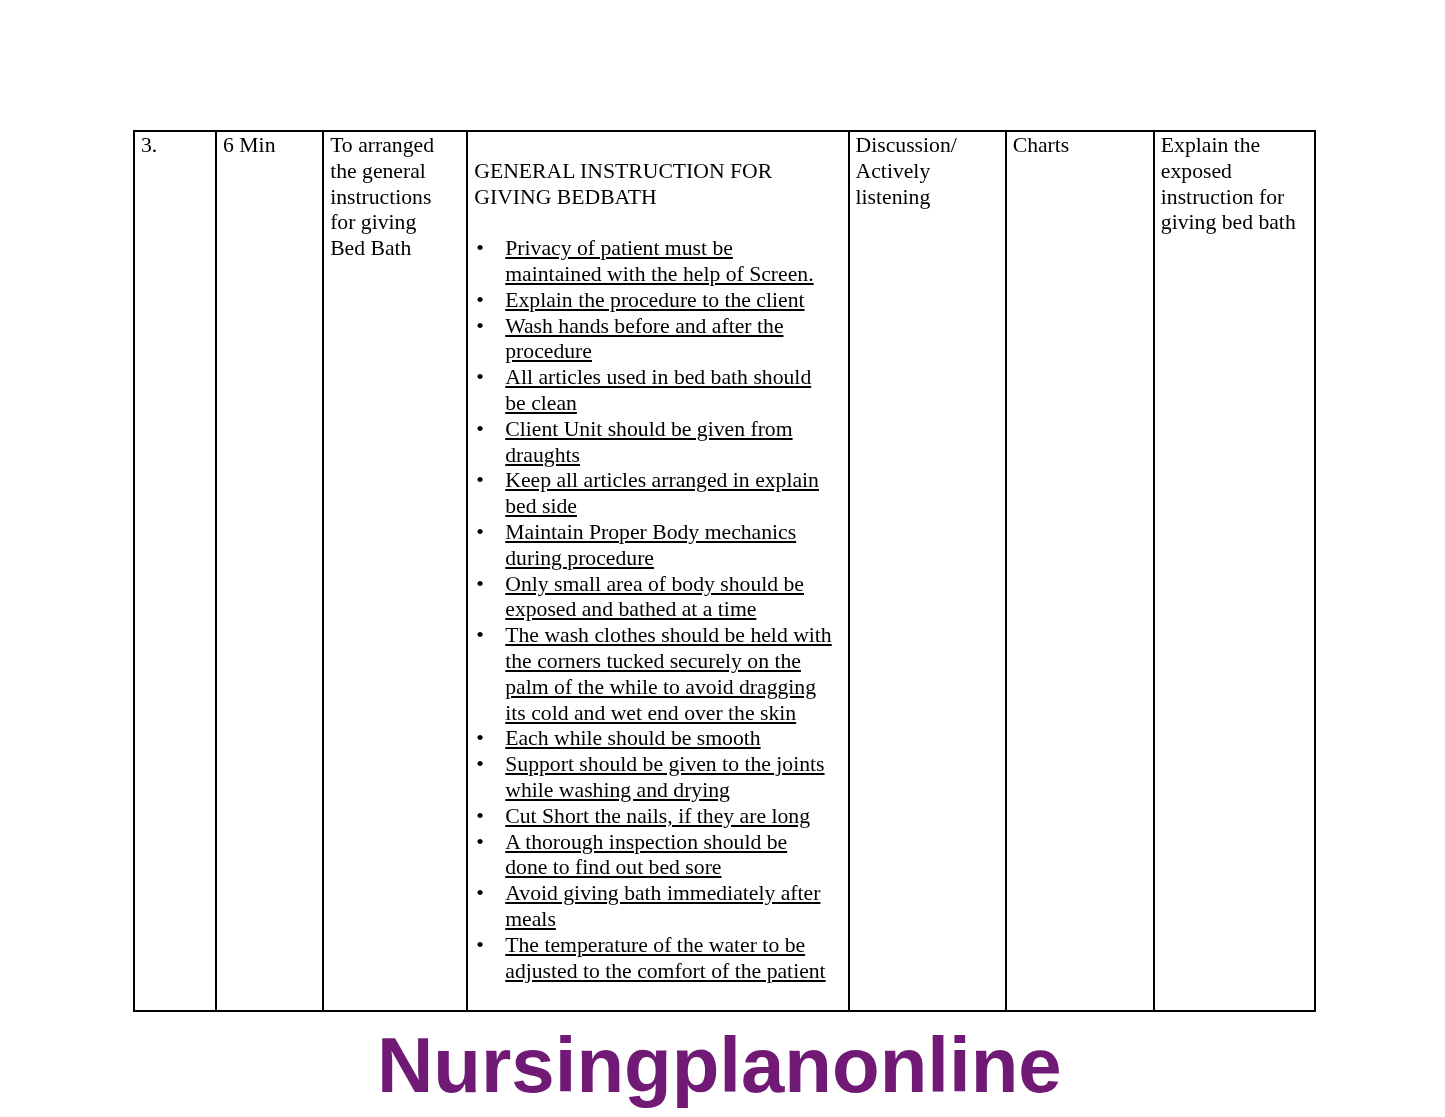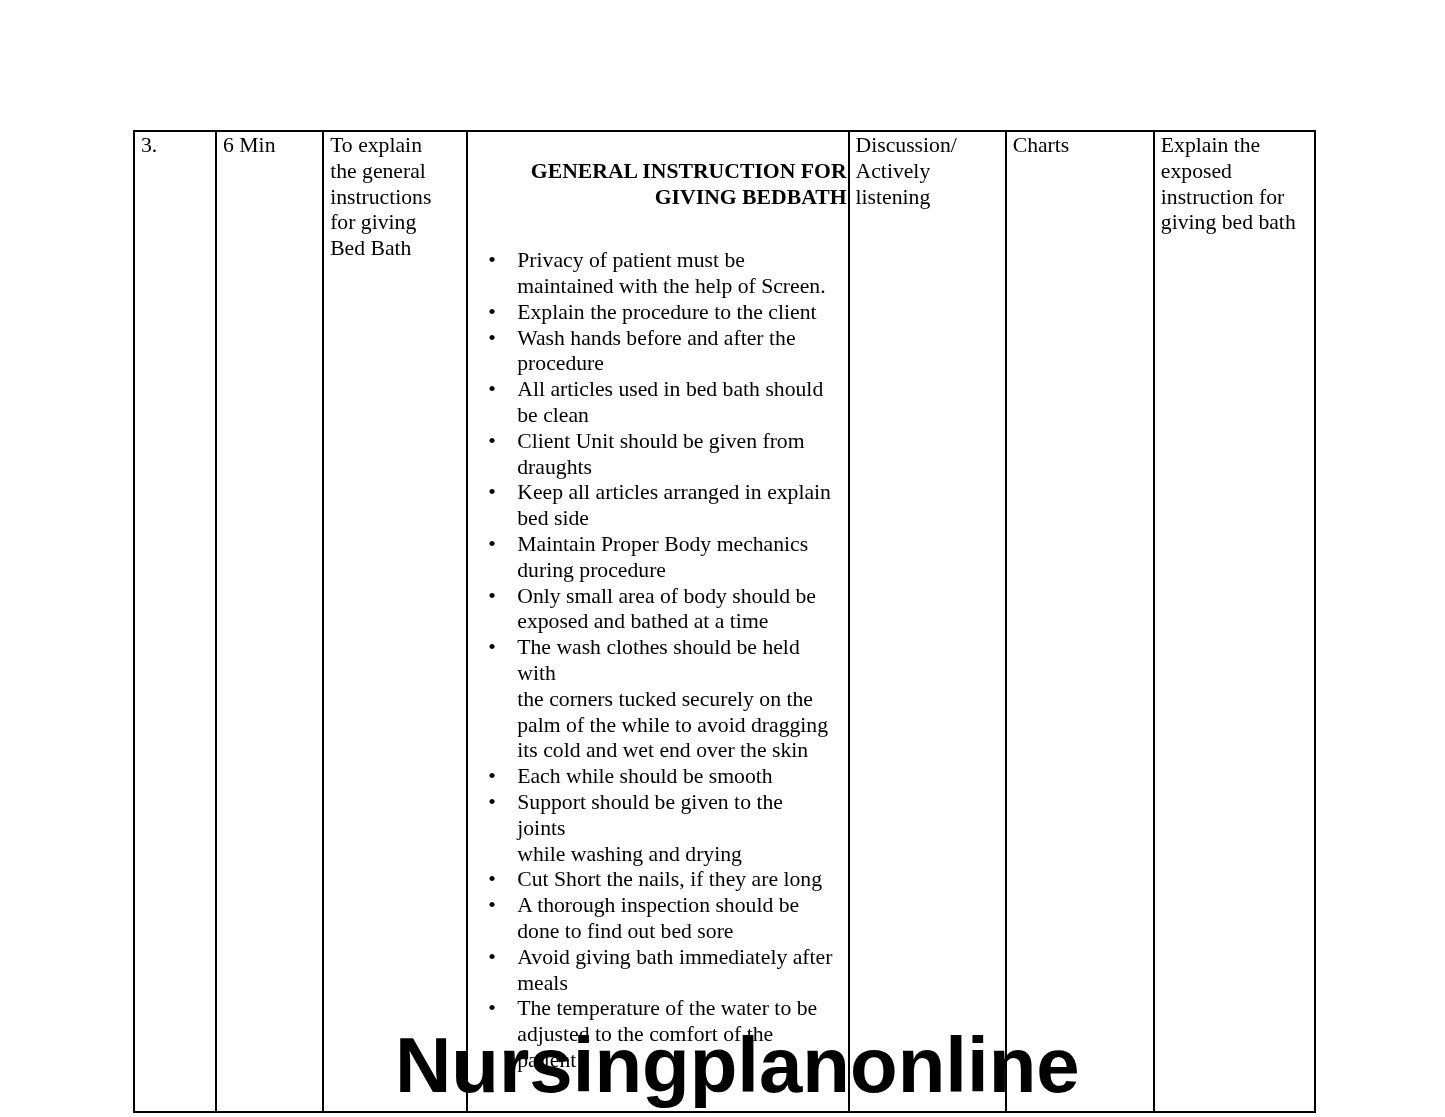--- a/index.html
+++ b/index.html
@@ -35,28 +35,28 @@
     font-size: 21.7px;
     line-height: 25.8px;
     color: #000000;
     white-space: pre-line;
     overflow: hidden;
   }
   td.content-cell {
     padding-left: 7px;
   }
   .content-heading {
-    font-weight: bold;
+    font-weight: normal;
     white-space: pre-line;
-    text-align: right;
   }
   ul.bullet-list {
     list-style: none;
-    margin: 12px;
+    margin: 0;
     padding: 0;
+    text-decoration: underline;
   }
   ul.bullet-list li {
     position: relative;
     padding-left: 31px;
     white-space: pre-line;
   }
   ul.bullet-list li::before {
     content: "\2022";
     position: absolute;
     left: 2px;
@@ -86,21 +86,21 @@
       <col style="width:144px">
       <col style="width:381px">
       <col style="width:157px">
       <col style="width:148px">
       <col style="width:161px">
     </colgroup>
     <tbody>
       <tr>
         <td>3.</td>
         <td>6 Min</td>
-        <td>To explain
+        <td>To arranged
 the general
 instructions
 for giving
 Bed Bath</td>
         <td class="content-cell">
           <div class="content-heading">GENERAL INSTRUCTION FOR
 GIVING BEDBATH</div>
           <ul class="bullet-list"><li>Privacy of patient must be
 maintained with the help of Screen.</li><li>Explain the procedure to the client</li><li>Wash hands before and after the
 procedure</li><li>All articles used in bed bath should
@@ -122,15 +122,15 @@
 listening</td>
         <td>Charts</td>
         <td>Explain the
 exposed
 instruction for
 giving bed bath</td>
       </tr>
     </tbody>
   </table>
 
-  <div class="watermark" style="color: #000000; margin-left: 18px;">Nursingplanonline</div>
+  <div class="watermark" style="color: #701a75;">Nursingplanonline</div>
 
 </div>
 
 </body></html>

